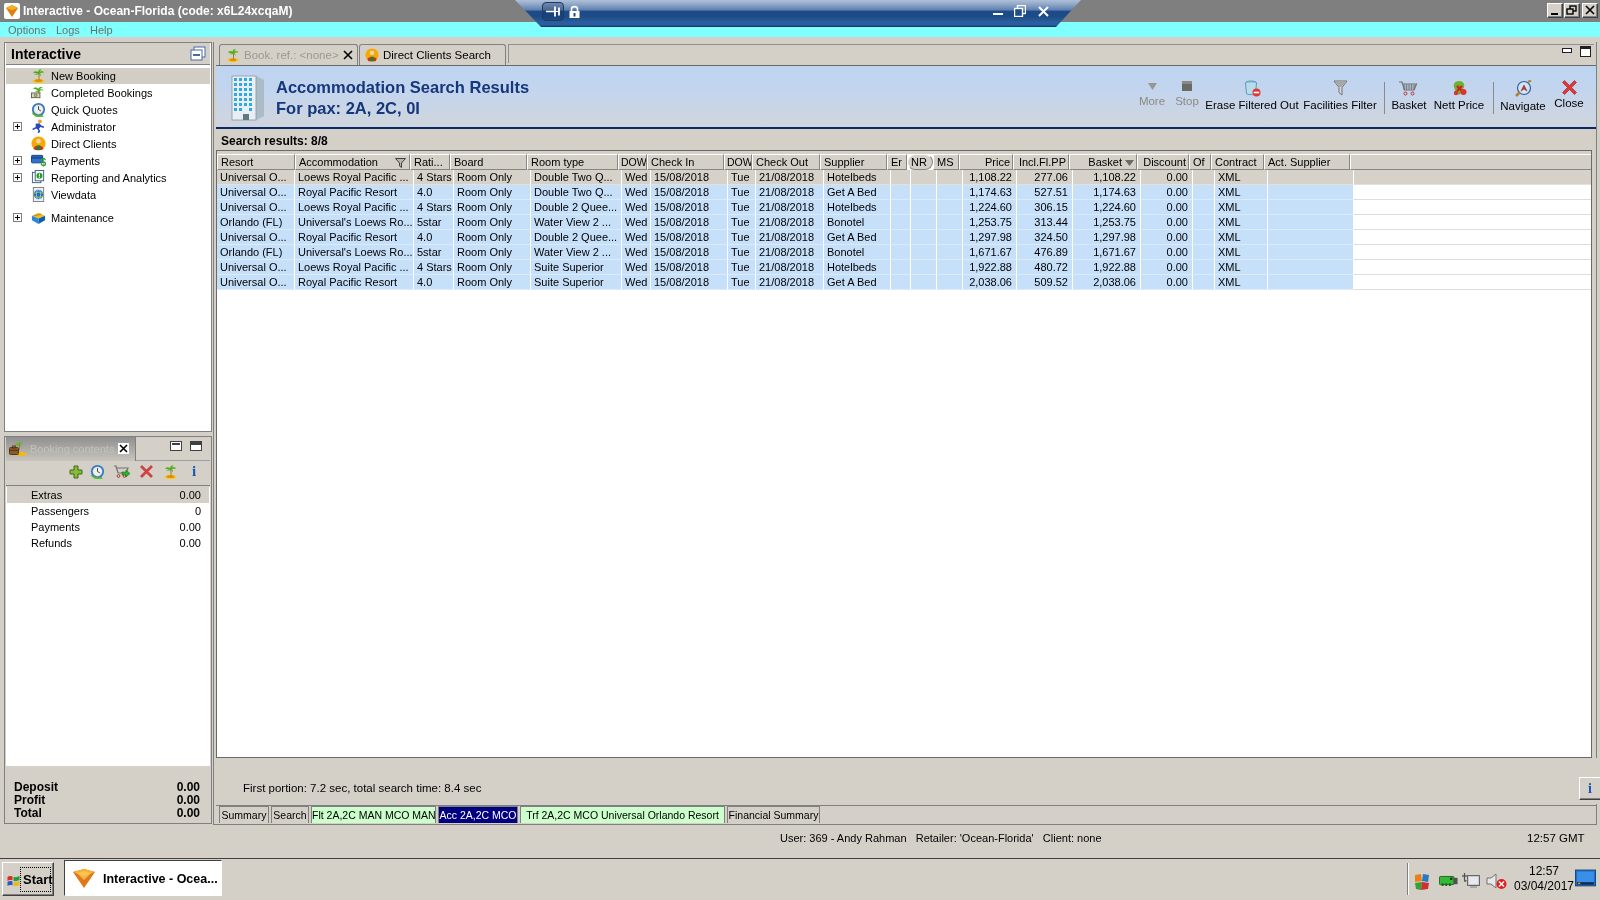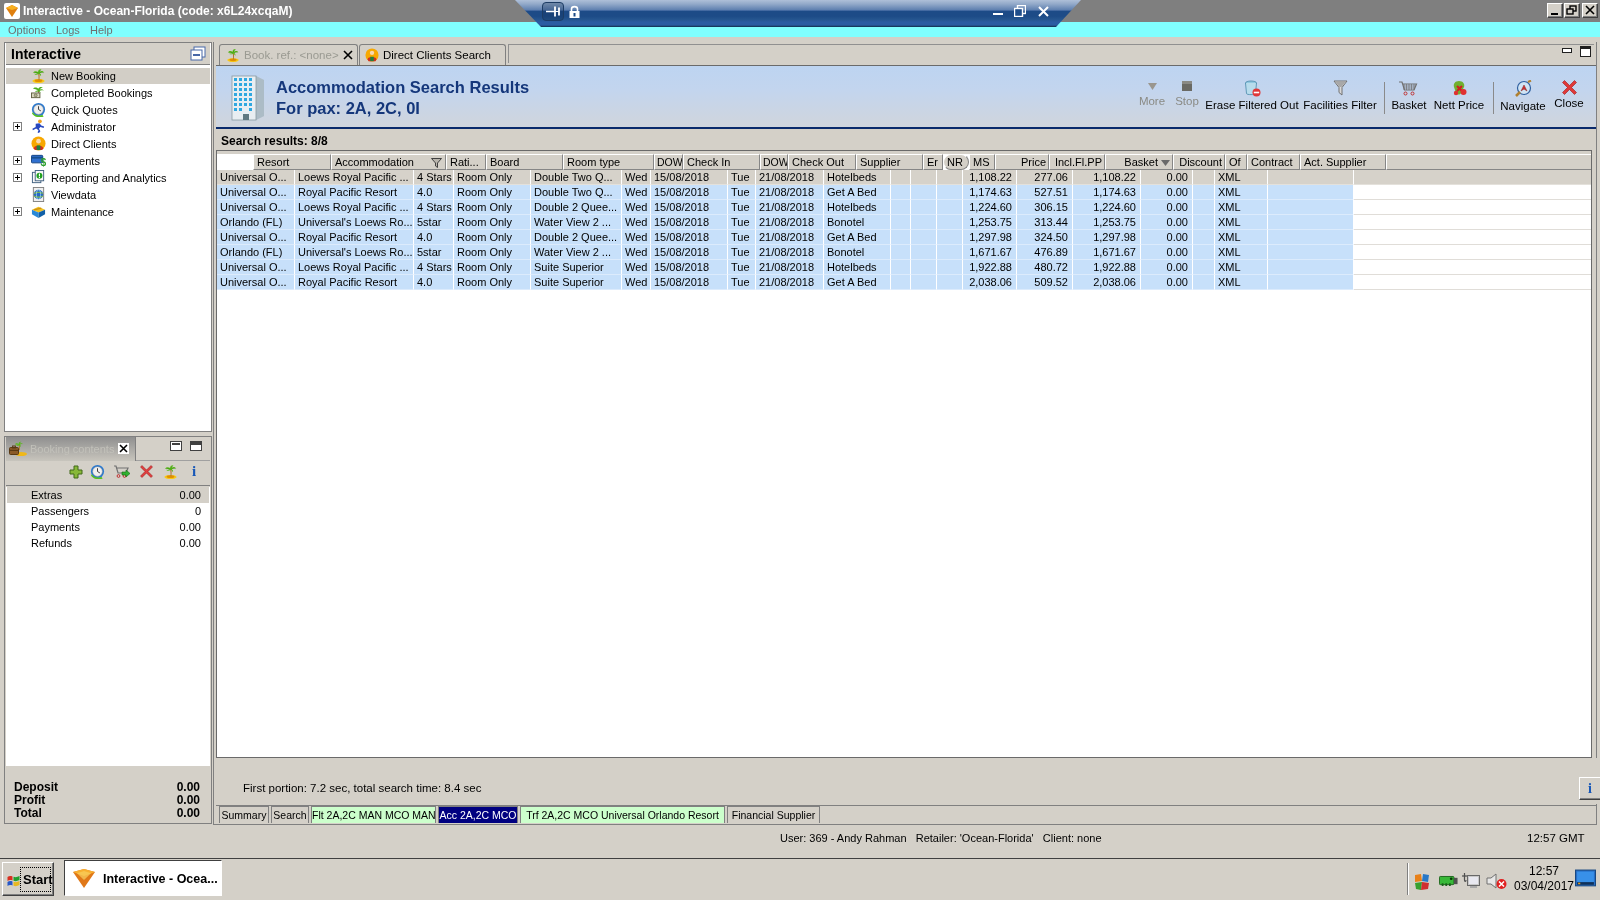--- a/index.html
+++ b/index.html
@@ -173,21 +173,21 @@
 </div>
 <div class="trow" style="top:121px;">
 <span class="ticon"><svg width="15" height="15" viewBox="0 0 16 16">
             <rect x="2.5" y="0.5" width="11" height="15" fill="#f0f0f0" stroke="#808080" stroke-width="1"></rect>
             <circle cx="8" cy="8" r="5" fill="#2868c8"></circle>
             <path d="M3.5 7 C6 5.5 10 5.5 12.5 7 M3.5 9.5 C6 11 10 11 12.5 9.5" stroke="#80c040" stroke-width="1.2" fill="none"></path>
             <ellipse cx="8" cy="8" rx="2.2" ry="5" fill="none" stroke="#a0d8f0" stroke-width="0.8"></ellipse>
           </svg></span>
 <span class="lbl">Viewdata</span>
 </div>
-<div class="trow" style="top:138px;">
+<div class="trow" style="top:144px;">
 <span class="plus"></span>
 <span class="ticon"><svg width="15" height="15" viewBox="0 0 16 16">
             <path d="M1 6 L8 3 L15 6 L8 9 Z" fill="#f0c020"></path>
             <path d="M1 6 L8 9 L8 15 L1 11 Z" fill="#2888d8"></path>
             <path d="M15 6 L8 9 L8 15 L15 11 Z" fill="#1060a8"></path>
             <rect x="3" y="4.6" width="8" height="1.4" fill="#d09010" transform="rotate(-14 7 5)"></rect>
           </svg></span>
 <span class="lbl">Maintenance</span>
 </div>
   </div>
@@ -392,21 +392,21 @@
         </svg>Close</div>
 <div style="position:absolute;left:1168px;top:16px;width:1px;height:32px;background:#8a8a8a;"></div>
 <div style="position:absolute;left:1277px;top:16px;width:1px;height:32px;background:#8a8a8a;"></div>
   </div>
   <div id="navline"></div>
   <div style="position:absolute;left:7px;top:92px;font-size:12px;font-weight:bold;">Search results: 8/8</div>
   <div id="gridwrap">
       <div style="position:absolute;left:0;top:0;right:0;height:3px;background:#d4d0c8;"></div>
       <div id="grid">
     <div class="gh">
-<div style="width:78px;margin-left:36px;">Resort</div>
+<div style="width:78px;">Resort</div>
 <div style="width:115px;">Accommodation<svg style="position:absolute;right:3px;top:3px" width="11" height="10" viewBox="0 0 11 10">
               <path d="M0.5 0.5 H10.5 L6.5 5 V9.5 L4.5 8 V5 Z" fill="#b8b4ac" stroke="#404040" stroke-width="1"></path>
             </svg></div>
 <div style="width:40px;">Rati...</div>
 <div style="width:77px;">Board</div>
 <div style="width:91px;">Room type</div>
 <div style="width:29px;padding-left:2px;padding-right:0;font-size:10.5px;">DOW</div>
 <div style="width:77px;">Check In</div>
 <div style="width:28px;padding-left:2px;padding-right:0;font-size:10.5px;">DOW</div>
 <div style="width:68px;">Check Out</div>
@@ -619,21 +619,21 @@
     <div style="position:absolute;right:8px;top:19px;width:23px;height:23px;background:#d4d0c8;border:1px solid;border-color:#fff #404040 #404040 #fff;box-shadow:inset -1px -1px 0 #808080;">
         <span style="position:absolute;left:8px;top:3px;color:#1858b8;font-size:14px;font-weight:bold;font-family:'Liberation Serif',serif;">i</span>
       </div>
   </div>
   <div id="botabs" style="position:absolute;left:2px;top:763px;width:1380px;height:19px;border-top:1px solid #808080;">
     <div class="botab" style="left:3px;width:50px;">Summary</div>
 <div class="botab" style="left:55px;width:38px;">Search</div>
 <div class="botab" style="left:95px;width:125px;background:#ccffcc;">Flt 2A,2C MAN MCO MAN</div>
 <div class="botab" style="left:222px;width:80px;background:#000080;color:#fff;">Acc 2A,2C MCO</div>
 <div class="botab" style="left:304px;width:205px;background:#ccffcc;">Trf 2A,2C MCO Universal Orlando Resort</div>
-<div class="botab" style="left:511px;width:93px;">Financial Supplier</div>
+<div class="botab" style="left:511px;width:93px;">Financial Summary</div>
   </div>
 </div>
 
 <div class="abs" style="left:780px;top:832px;font-size:11px;">User: 369 - Andy Rahman&nbsp;&nbsp;&nbsp;Retailer: 'Ocean-Florida'&nbsp;&nbsp;&nbsp;Client: none</div>
 <div class="abs" style="left:1527px;top:832px;font-size:11.5px;">12:57 GMT</div>
 
 <div id="taskbar">
 
 <div style="position:absolute;left:2px;top:3px;width:52px;height:34px;background:#d4d0c8;border:1px solid;border-color:#fff #404040 #404040 #fff;box-shadow:inset -1px -1px 0 #808080,inset 1px 1px 0 #d4d0c8;">
   <svg style="position:absolute;left:3px;top:9px" width="17" height="17" viewBox="0 0 17 17">

